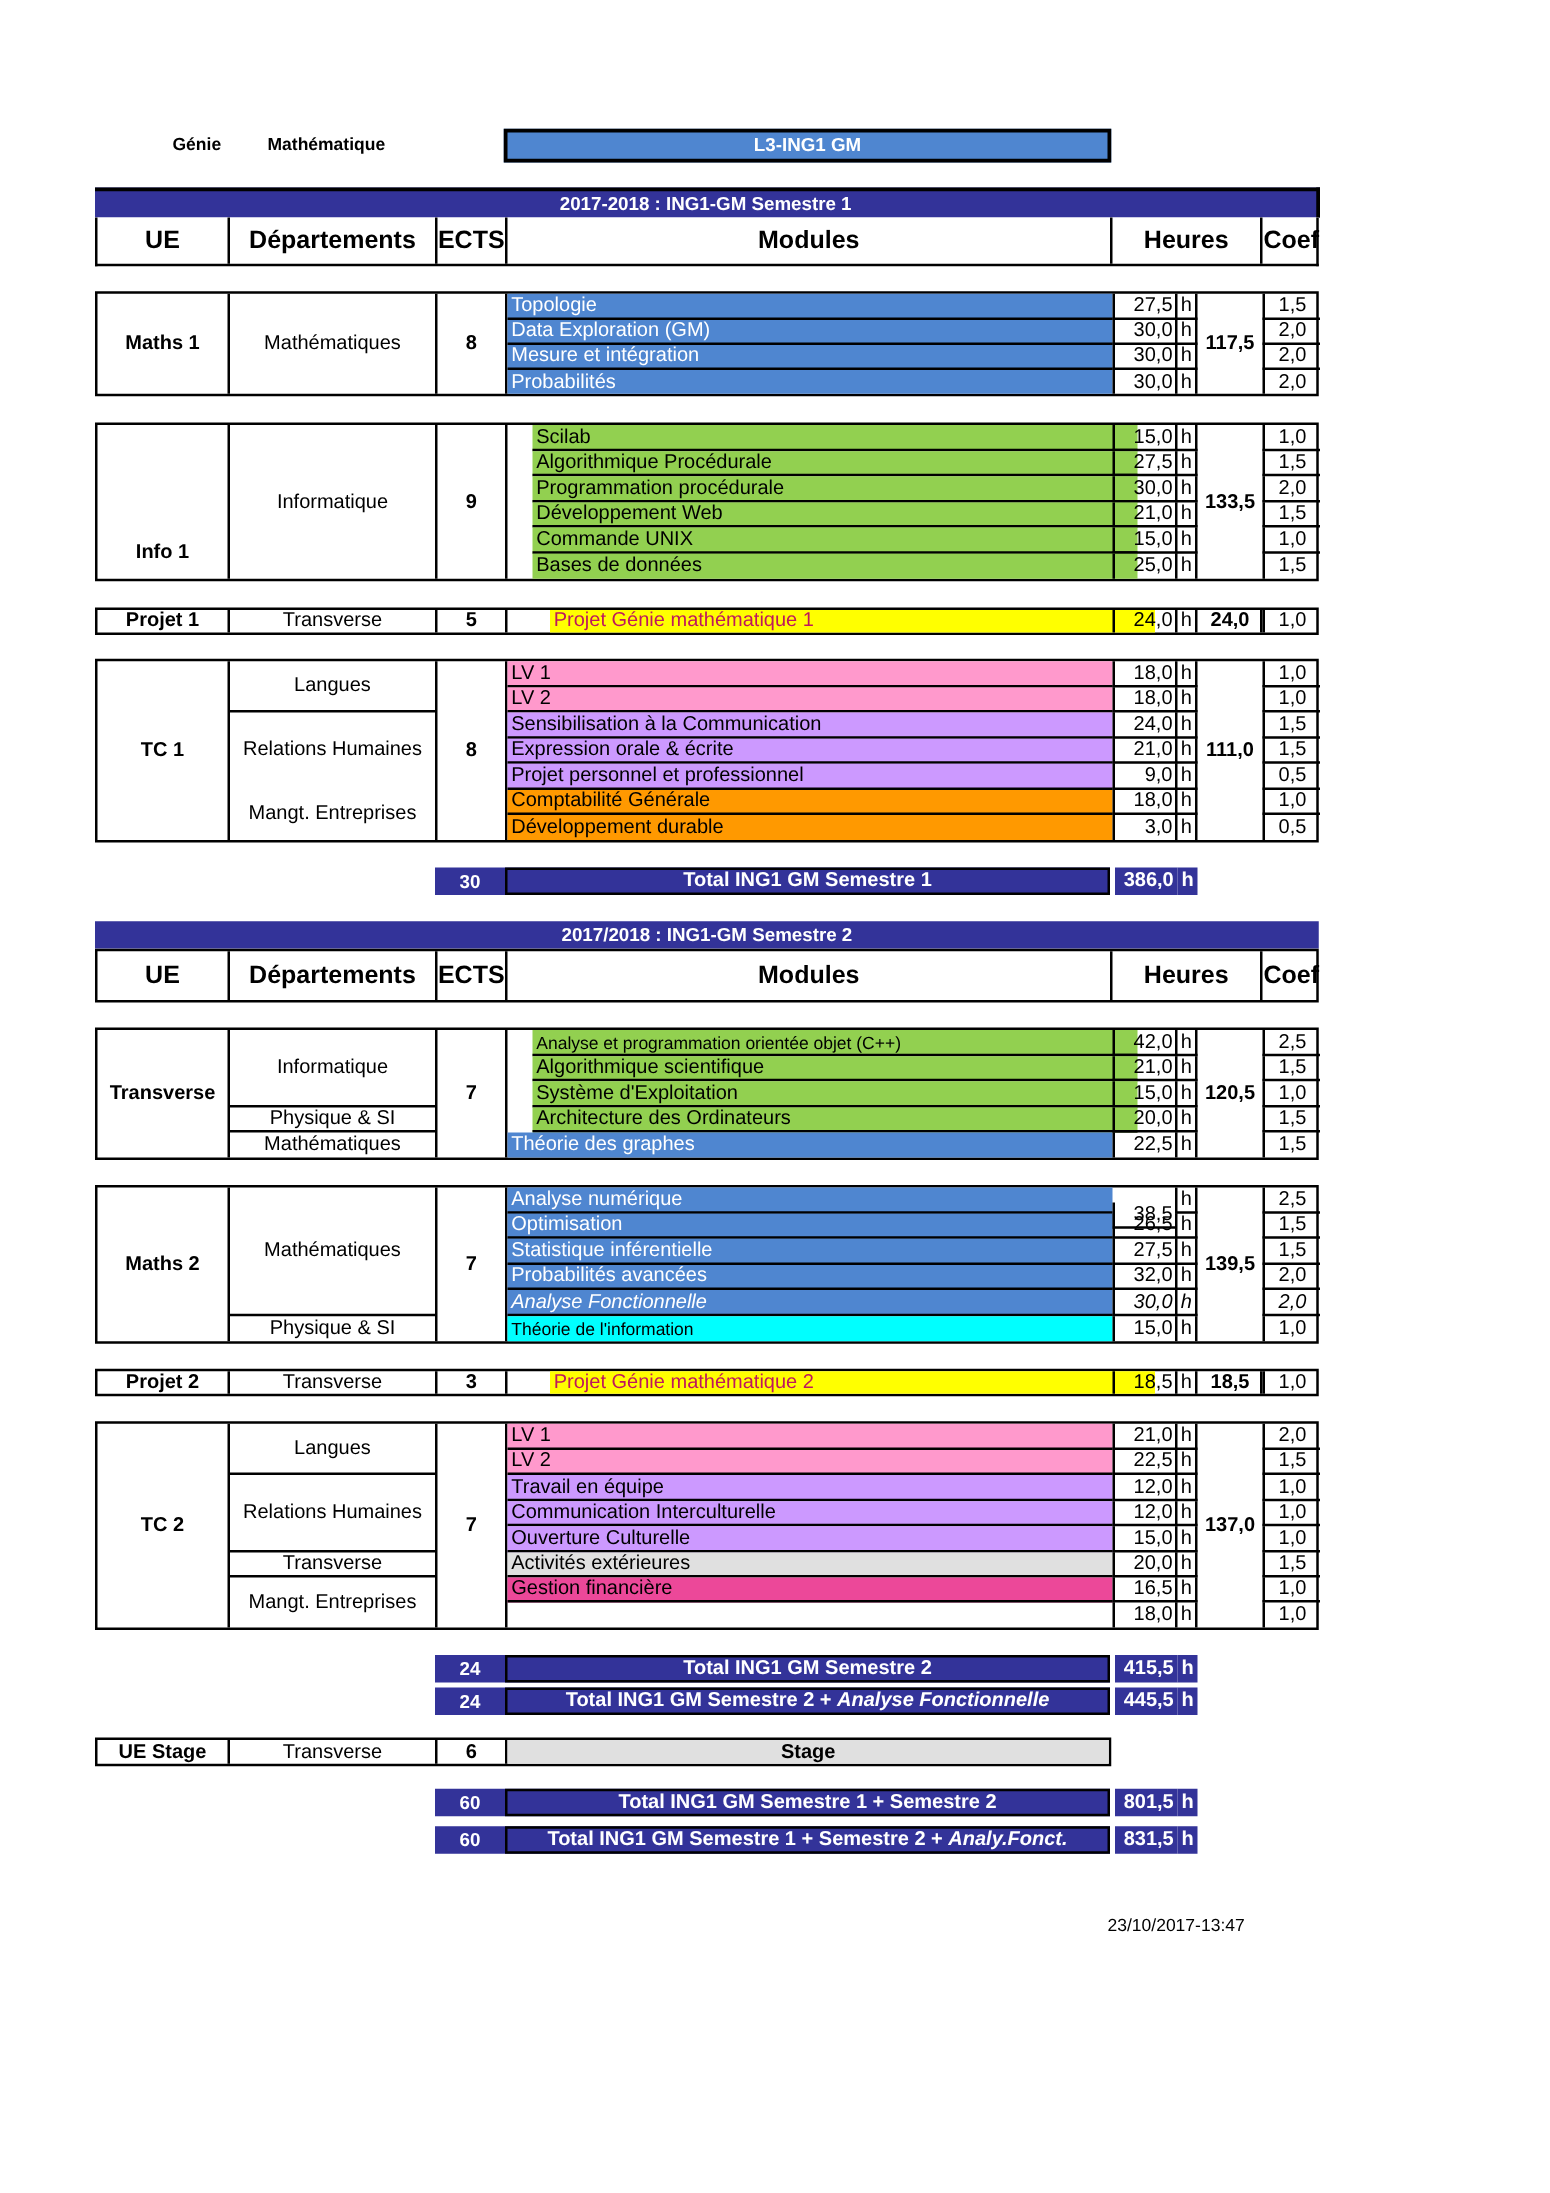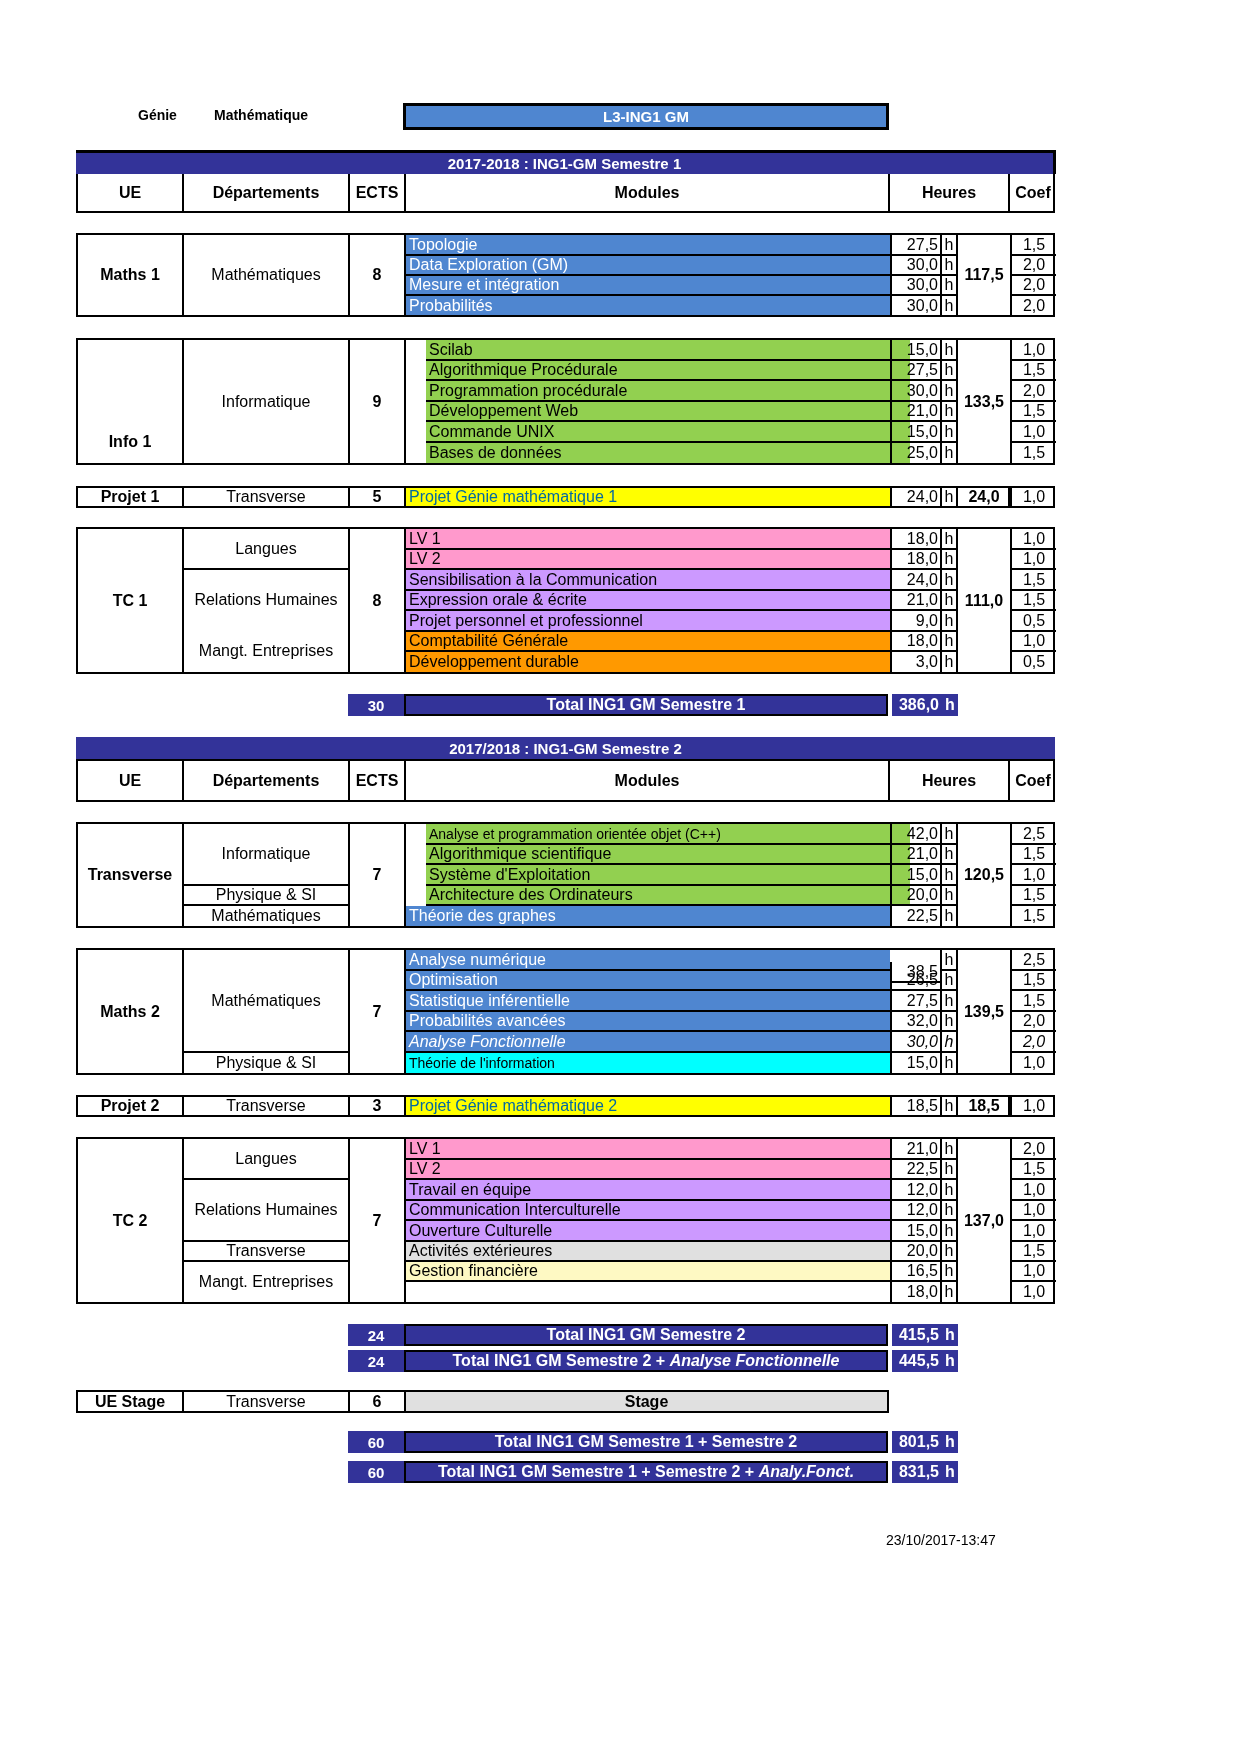--- a/index.html
+++ b/index.html
@@ -6,21 +6,21 @@
   body { width:1240px; height:1754px; position:relative; overflow:hidden;
          font-family:"Liberation Sans", sans-serif; color:#000; }
   .abs { position:absolute; box-sizing:border-box; }
   .top-label { font-weight:bold; font-size:14px; }
   .l3box { background:#4f86d0; border:3px solid #000; color:#fff; font-weight:bold;
            font-size:15px; display:flex; align-items:center; justify-content:center; }
   .sem-title { background:#333399; color:#fff; font-weight:bold; font-size:15px;
                display:flex; align-items:center; justify-content:center; border-top:3px solid #000; }
   .hdr-row { border:2px solid #000; border-top:none; background:#fff; }
   .hdr-cell { position:absolute; top:0; bottom:0; display:flex; align-items:center; justify-content:center;
-              font-weight:bold; font-size:16px; border-right:2px solid #000; box-sizing:border-box; }
+              font-weight:bold; font-size:20px; border-right:2px solid #000; box-sizing:border-box; }
   .block { border:2px solid #000; background:#fff; }
   .cell { position:absolute; display:flex; align-items:center; justify-content:center;
           box-sizing:border-box; font-size:16px; text-align:center; }
   .vline { position:absolute; top:0; bottom:0; width:2px; background:#000; }
   .ue { font-weight:bold; }
   .ects { font-weight:bold; }
   .mod { position:absolute; left:328px; width:484px; box-sizing:border-box; font-size:16px;
          padding-left:3px; display:flex; align-items:center; border-bottom:2px solid #000; white-space:nowrap; }
   .hrs { position:absolute; left:812px; width:50px; box-sizing:border-box; text-align:right; padding-right:2px;
          font-size:16px; border-bottom:2px solid #000; border-left:2px solid #000; display:flex; align-items:center; justify-content:flex-end; }
@@ -28,25 +28,25 @@
          font-size:16px; border-bottom:2px solid #000; border-left:2px solid #000; border-right:2px solid #000; display:flex; align-items:center; justify-content:center; }
   .tot { position:absolute; left:880px; width:52px; display:flex; align-items:center; justify-content:center;
          font-weight:bold; font-size:16px; }
   .coef { position:absolute; left:932px; width:46px; box-sizing:border-box; text-align:center; font-size:16px;
           border-bottom:2px solid #000; border-left:2px solid #000; display:flex; align-items:center; justify-content:center; }
   .last { border-bottom:none; }
   .it { font-style:italic; }
   .small { font-size:14px; }
   .c-blue { background:#4f86d0; color:#fff; }
   .c-green { background:#92d050; color:#000;margin-left:20px; }
-  .c-yellow { background:#ffff00; color:#0369a1; }
+  .c-yellow { background:#ffff00; color:#be185d;margin-left:34px; }
   .c-pink { background:#ff99cc; color:#000; }
   .c-violet { background:#cc99ff; color:#000; }
   .c-orange { background:#ff9900; color:#000; }
-  .c-orange2 { background:#fef9c3; color:#000; }
+  .c-orange2 { background:#ec4899; color:#000; }
   .c-cyan { background:#00ffff; color:#000; }
   .c-grey { background:#e0e0e0; color:#000; }
   .totbar { position:absolute; height:22px; }
   .tb-ects { position:absolute; left:0; width:56px; height:100%; background:#333399; color:#fff;
              font-weight:bold; font-size:15px; display:flex; align-items:center; justify-content:center; }
   .tb-label { position:absolute; left:56px; width:484px; height:100%; background:#333399; color:#fff; border:2px solid #000;
               box-sizing:border-box; font-weight:bold; font-size:16px; display:flex; align-items:center; justify-content:center; }
   .tb-hrs { position:absolute; left:544px; width:46px; height:100%; background:#333399; color:#fff; font-weight:bold;
             font-size:16px; display:flex; align-items:center; justify-content:flex-end; padding-right:3px; box-sizing:border-box; }
   .tb-h { position:absolute; left:592px; width:16px; height:100%; background:#333399; color:#fff; font-weight:bold;

